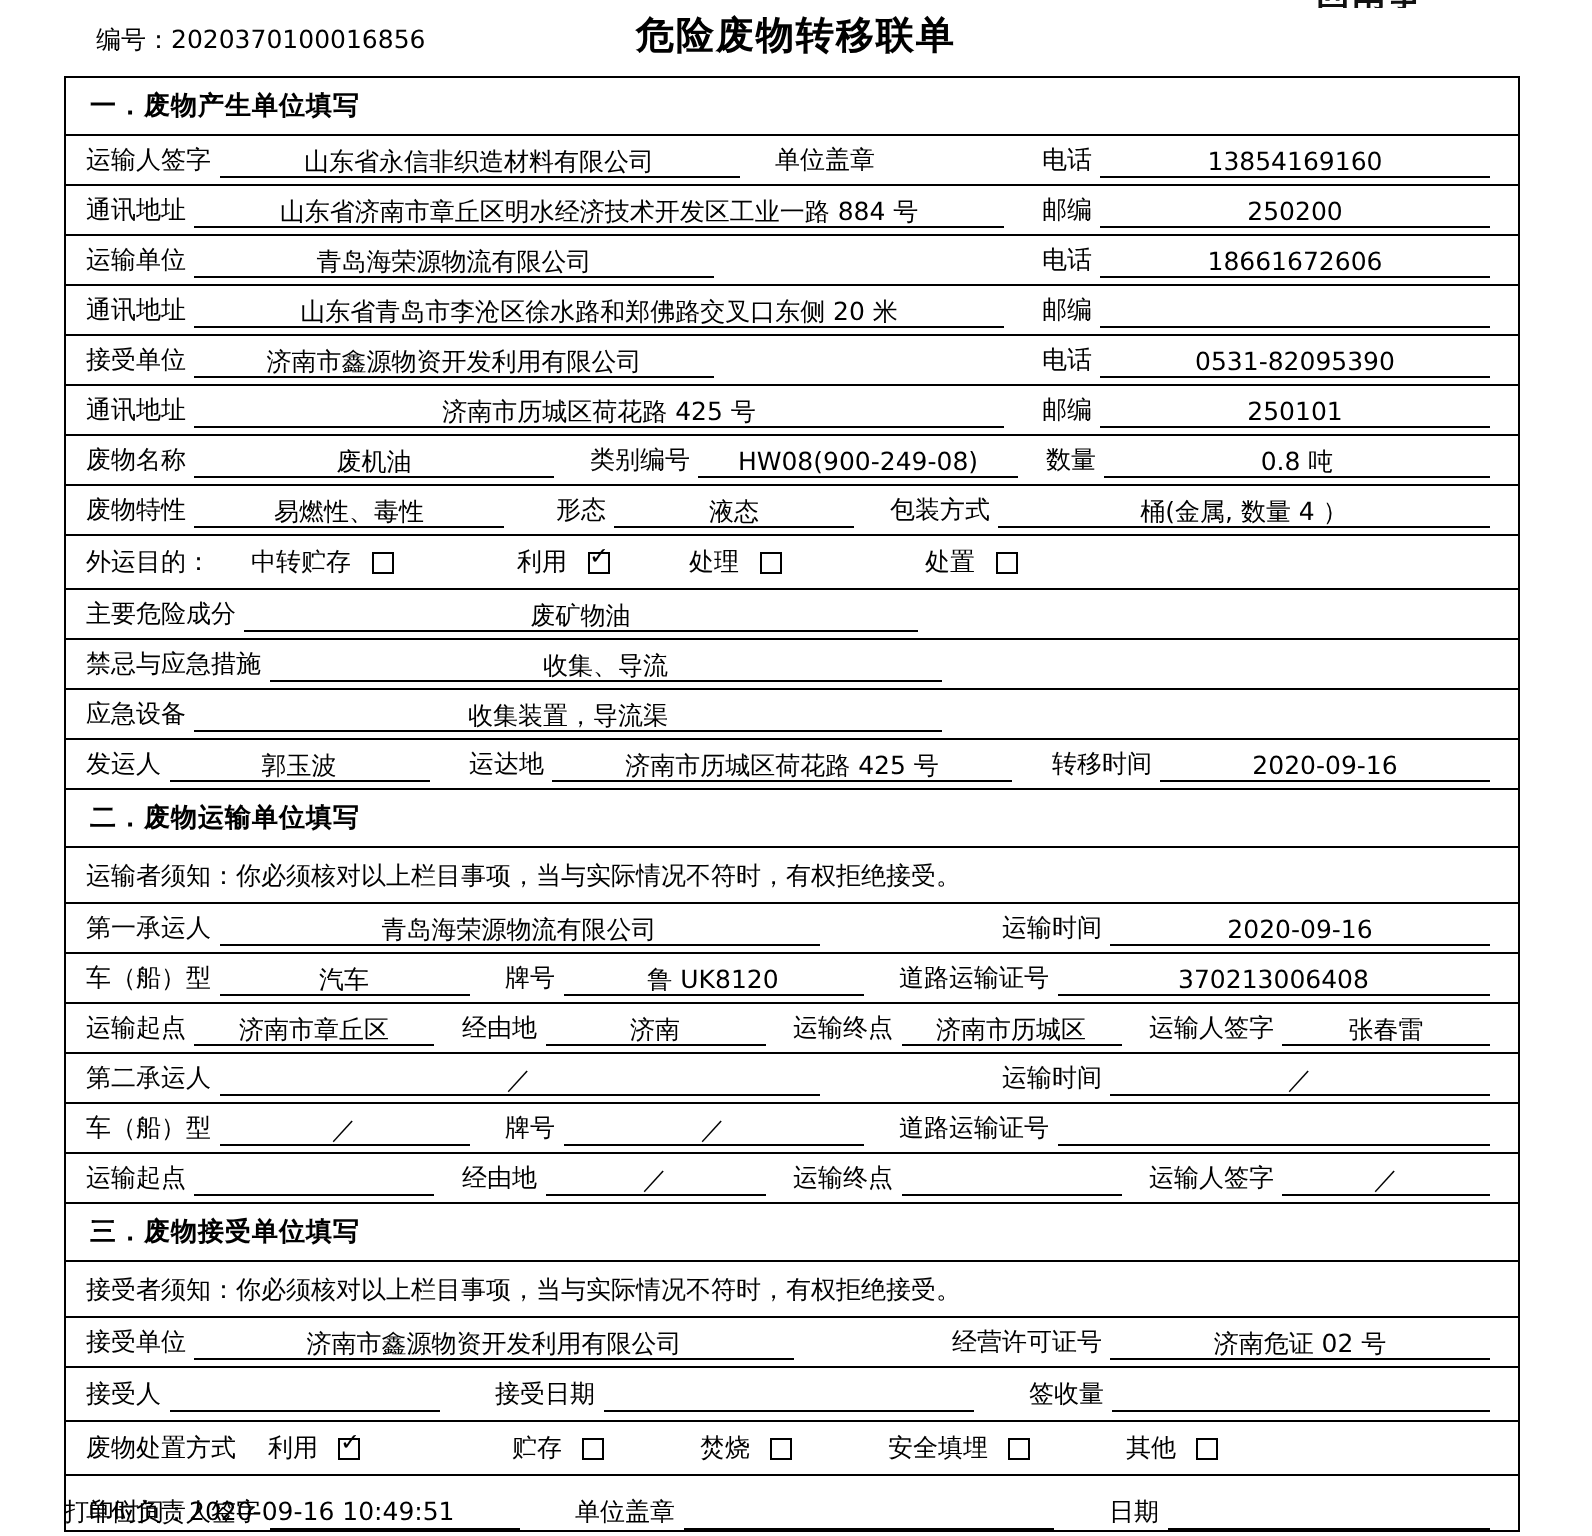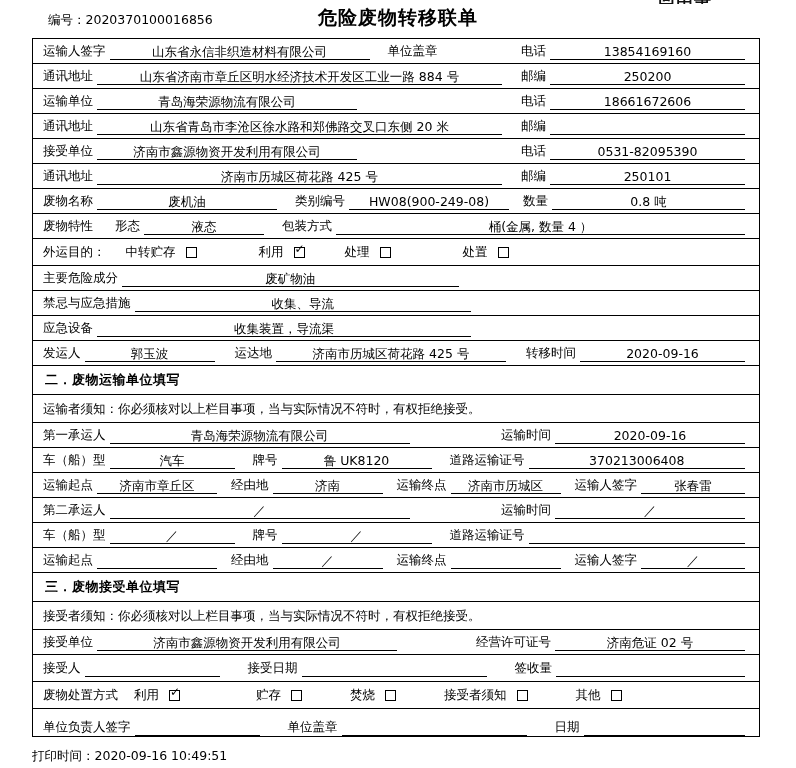--- a/index.html
+++ b/index.html
@@ -142,20 +142,21 @@
   <div class="top-row">
     <div class="serial">
       <span>编号：</span><span>2020370100016856</span>
     </div>
     <div class="doc-title">危险废物转移联单</div>
     <div class="corner-stamp">回南事</div>
   </div>
 
   <div class="tbl">
 
+    <div class="sec-head">一．废物产生单位填写</div>
 
     <div class="row">
       <span class="lbl">运输人签字</span>
       <span class="val" style="width:260px">山东省永信非织造材料有限公司</span>
       <span class="lbl" style="margin-left:14px">单位盖章</span>
       <span class="spacer"></span>
       <span class="lbl">电话</span>
       <span class="val" style="width:195px">13854169160</span>
     </div>
 
@@ -203,20 +204,21 @@
       <span class="lbl">废物名称</span>
       <span class="val" style="width:180px">废机油</span>
       <span class="lbl" style="margin-left:14px">类别编号</span>
       <span class="val" style="width:160px">HW08(900-249-08)</span>
       <span class="lbl" style="margin-left:10px">数量</span>
       <span class="val grow">0.8 吨</span>
     </div>
 
     <div class="row">
       <span class="lbl">废物特性</span>
+      <span class="val" style="width:155px">易燃性、毒性</span>
       <span class="lbl" style="margin-left:22px">形态</span>
       <span class="val" style="width:120px">液态</span>
       <span class="lbl" style="margin-left:14px">包装方式</span>
       <span class="val grow">桶(金属, 数量  4 ）</span>
     </div>
 
     <div class="row tall">
       <span class="lbl">外运目的：</span>
       <span class="lbl opt" style="margin-left:20px">中转贮存</span>
       <span class="chk"></span>
@@ -336,21 +338,21 @@
     </div>
 
     <div class="row tall">
       <span class="lbl">废物处置方式</span>
       <span class="lbl opt" style="margin-left:16px">利用</span>
       <span class="chk checked"></span>
       <span class="lbl opt" style="margin-left:76px">贮存</span>
       <span class="chk"></span>
       <span class="lbl opt" style="margin-left:48px">焚烧</span>
       <span class="chk"></span>
-      <span class="lbl opt" style="margin-left:48px">接受者须知</span>
+      <span class="lbl opt" style="margin-left:48px">安全填埋</span>
       <span class="chk"></span>
       <span class="lbl opt" style="margin-left:48px">其他</span>
       <span class="chk"></span>
       <span class="spacer"></span>
     </div>
 
     <div class="row tall last">
       <span class="lbl">单位负责人签字</span>
       <span class="val" style="width:125px"></span>
       <span class="lbl" style="margin-left:24px">单位盖章</span>

